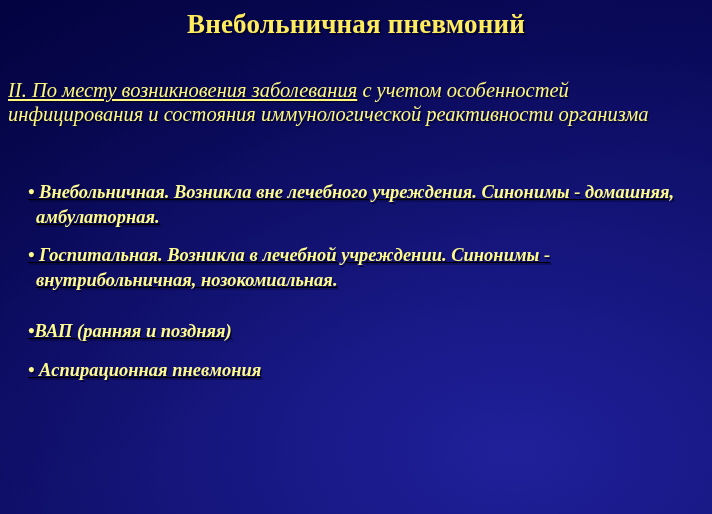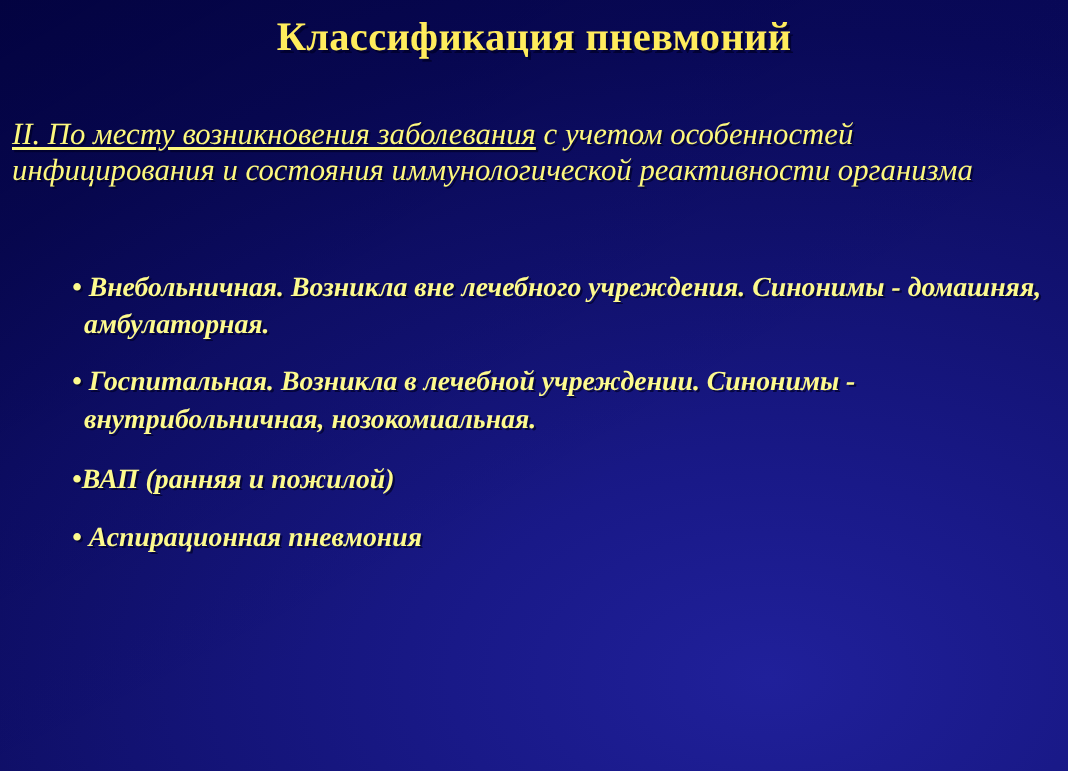--- a/index.html
+++ b/index.html
@@ -62,59 +62,60 @@
     text-shadow: 1.5px 1.5px 0 rgba(0,0,40,0.7);
     margin: 0;
   }
   .intro .u {
     text-decoration: underline;
     text-underline-offset: 2px;
   }
 
   .bullets {
     position: absolute;
-    left: 48px;
+    left: 28px;
     top: 180px;
     width: 665px;
     z-index: 3;
+    text-decoration: underline;
   }
   .bullet {
     font-size: 18.5px;
     font-weight: bold;
     font-style: italic;
     color: #fdfa8e;
     line-height: 25px;
     text-shadow: 1.5px 1.5px 0 rgba(0,0,40,0.7);
     padding-left: 8px;
     text-indent: -8px;
     margin: 0 0 13px 0;
   }
   .bullet.tight {
     margin-bottom: 11px;
   }
-  .bullet.b3 { margin-bottom: 15px; }
+  .bullet.b3 { margin-bottom: 26px; }
   .bullet.b4 { margin-bottom: 16px; margin-top: 14px; }
 </style>
 </head>
 <body>
 
 <div id="slide">
 
-  <div class="slide-title">Классификация пневмоний</div>
+  <div class="slide-title">Внебольничная пневмоний</div>
 
   <div class="body-block">
     <p class="intro"><span class="u">II. По месту возникновения заболевания</span><span> с учетом особенностей инфицирования и состояния иммунологической реактивности организма</span></p>
   </div>
 
   <div class="bullets">
 
     <p class="bullet"><span>•</span><span> Внебольничная. Возникла вне лечебного учреждения. Синонимы - домашняя, амбулаторная.</span></p>
 
     <p class="bullet b3"><span>•</span><span> Госпитальная. Возникла в лечебной учреждении. Синонимы - внутрибольничная, нозокомиальная.</span></p>
 
-    <p class="bullet tight"><span>•</span><span>ВАП (ранняя и пожилой)</span></p>
+    <p class="bullet tight"><span>•</span><span>ВАП (ранняя и поздняя)</span></p>
 
     <p class="bullet b4"><span>•</span><span> Аспирационная пневмония</span></p>
 
 
   </div>
 
 </div>
 
 </body></html>

